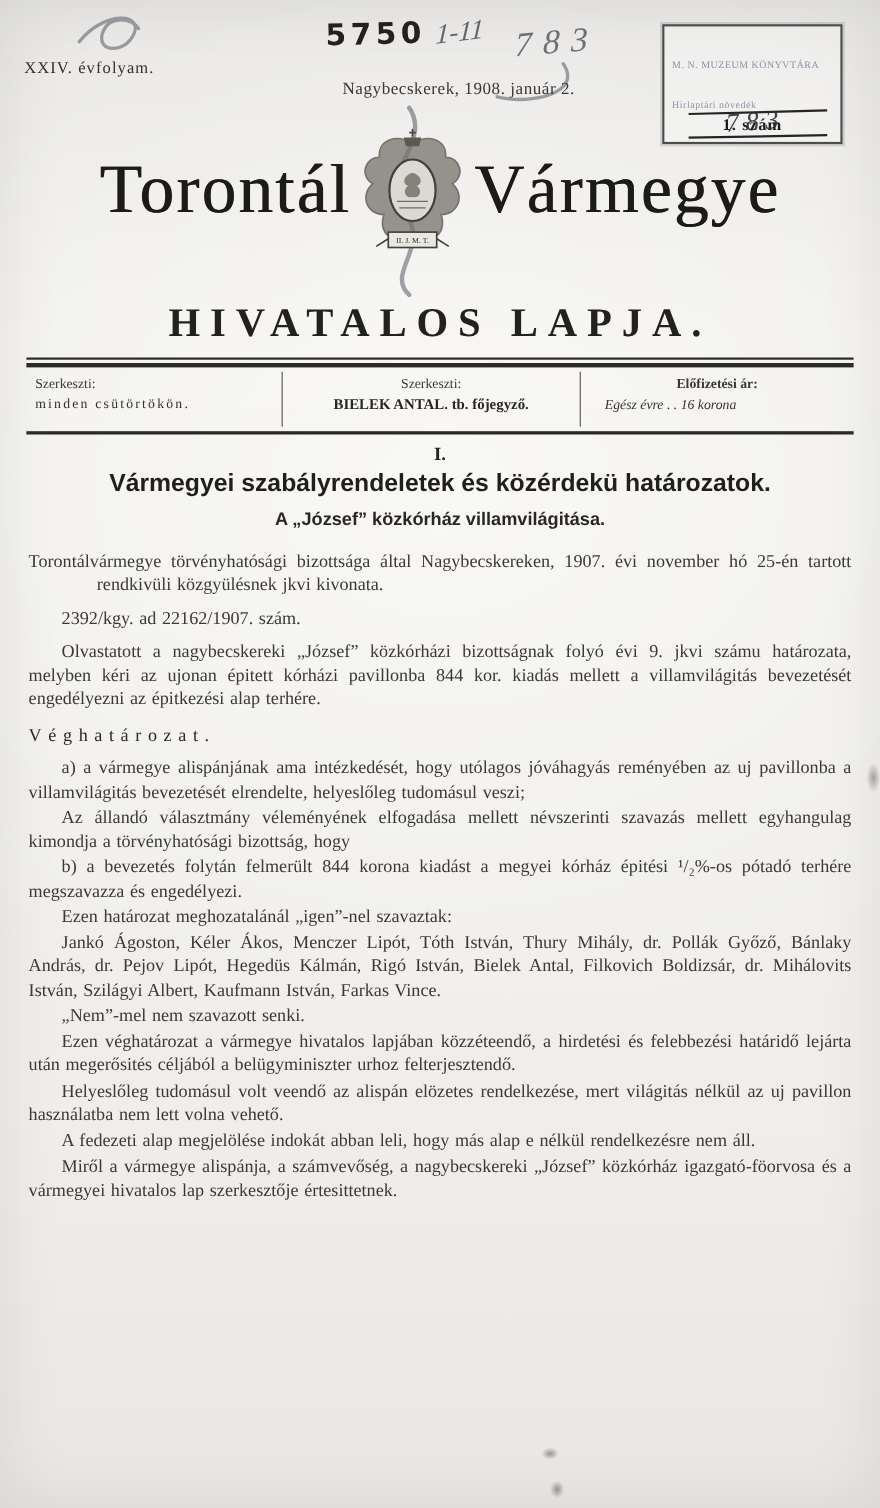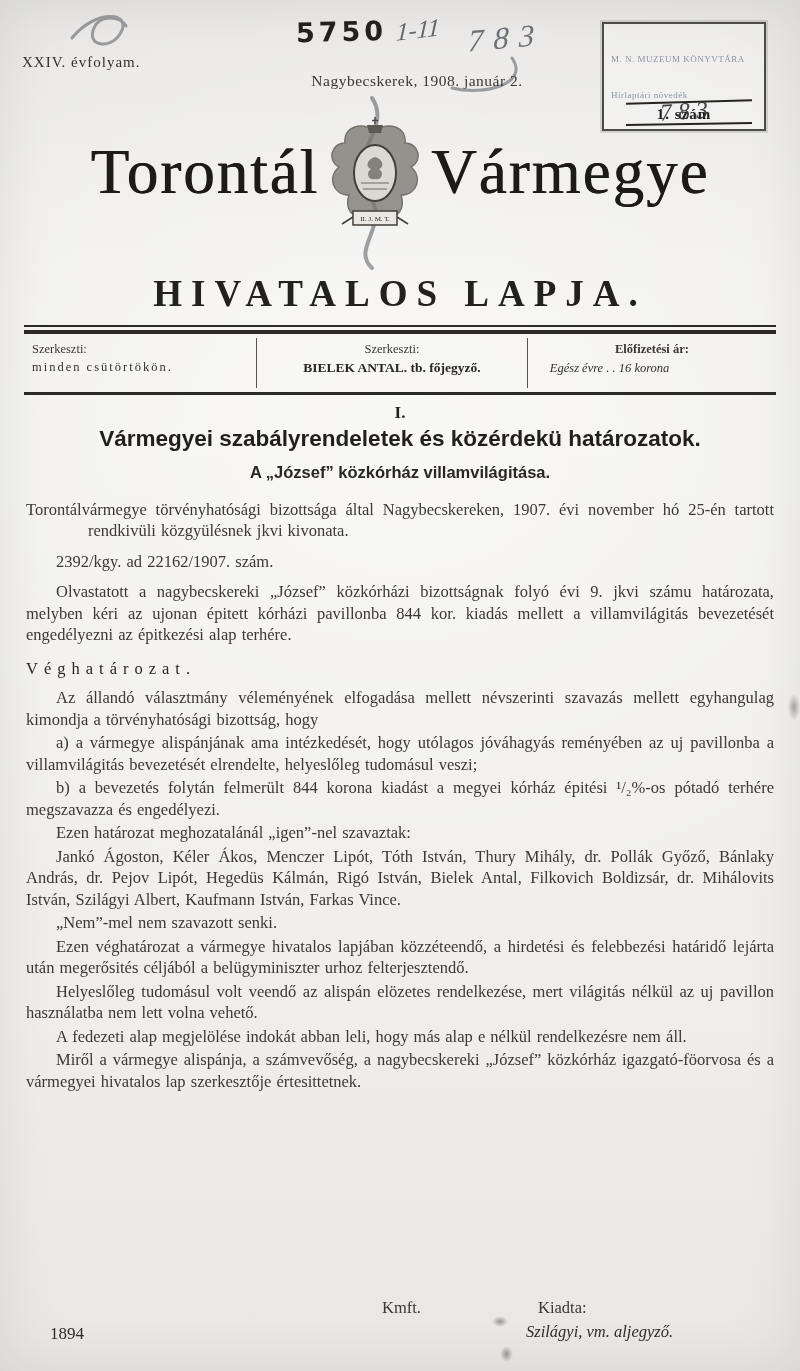--- a/index.html
+++ b/index.html
@@ -152,37 +152,31 @@
     <div class="sec-num">I.</div>
     <h1 class="sec-title">Vármegyei szabályrendeletek és közérdekü határozatok.</h1>
     <h2 class="art-title">A „József” közkórház villamvilágitása.</h2>
 
     <p class="p intro gap-b">Torontálvármegye törvényhatósági bizottsága által Nagybecskereken, 1907. évi november hó 25-én tartott rendkivüli közgyülésnek jkvi kivonata.</p>
     <p class="p ref gap-b">2392/kgy. ad 22162/1907. szám.</p>
     <p class="p">Olvastatott a nagybecskereki „József” közkórházi bizottságnak folyó évi 9. jkvi számu határozata, melyben kéri az ujonan épitett kórházi pavillonba 844 kor. kiadás mellett a villamvilágitás bevezetését engedélyezni az épitkezési alap terhére.</p>
 
     <div class="spaced-head">Véghatározat.</div>
 
+    <p class="p">a) a vármegye alispánjának ama intézkedését, hogy utólagos jóváhagyás reményében az uj pavillonba a villamvilágitás bevezetését elrendelte, helyeslőleg tudomásul veszi;</p>
     <p class="p">Az állandó választmány véleményének elfogadása mellett névszerinti szavazás mellett egyhangulag kimondja a törvényhatósági bizottság, hogy</p>
-    <p class="p">a) a vármegye alispánjának ama intézkedését, hogy utólagos jóváhagyás reményében az uj pavillonba a villamvilágitás bevezetését elrendelte, helyeslőleg tudomásul veszi;</p>
     <p class="p">b) a bevezetés folytán felmerült 844 korona kiadást a megyei kórház épitési ¹/₂%-os pótadó terhére megszavazza és engedélyezi.</p>
     <p class="p">Ezen határozat meghozatalánál „igen”-nel szavaztak:</p>
     <p class="p">Jankó Ágoston, Kéler Ákos, Menczer Lipót, Tóth István, Thury Mihály, dr. Pollák Győző, Bánlaky András, dr. Pejov Lipót, Hegedüs Kálmán, Rigó István, Bielek Antal, Filkovich Boldizsár, dr. Mihálovits István, Szilágyi Albert, Kaufmann István, Farkas Vince.</p>
     <p class="p">„Nem”-mel nem szavazott senki.</p>
     <p class="p">Ezen véghatározat a vármegye hivatalos lapjában közzéteendő, a hirdetési és felebbezési határidő lejárta után megerősités céljából a belügyminiszter urhoz felterjesztendő.</p>
 
 
     <p class="p">Helyeslőleg tudomásul volt veendő az alispán elözetes rendelkezése, mert világitás nélkül az uj pavillon használatba nem lett volna vehető.</p>
     <p class="p">A fedezeti alap megjelölése indokát abban leli, hogy más alap e nélkül rendelkezésre nem áll.</p>
     <p class="p">Miről a vármegye alispánja, a számvevőség, a nagybecskereki „József” közkórház igazgató-föorvosa és a vármegyei hivatalos lap szerkesztője értesittetnek.</p>
 
-    <div class="sig-block">
-      <span class="kmft">Kmft.</span>
-      <span class="kiadta">Kiadta:</span>
-      <span class="signature">Szilágyi, vm. aljegyző.</span>
-      <span class="print-number">1894</span>
-    </div>
   </main>
 
   <div class="smudge smudge-1"></div>
   <div class="smudge smudge-2"></div>
   <div class="smudge smudge-3"></div>
 </div>
 
 </body></html>

